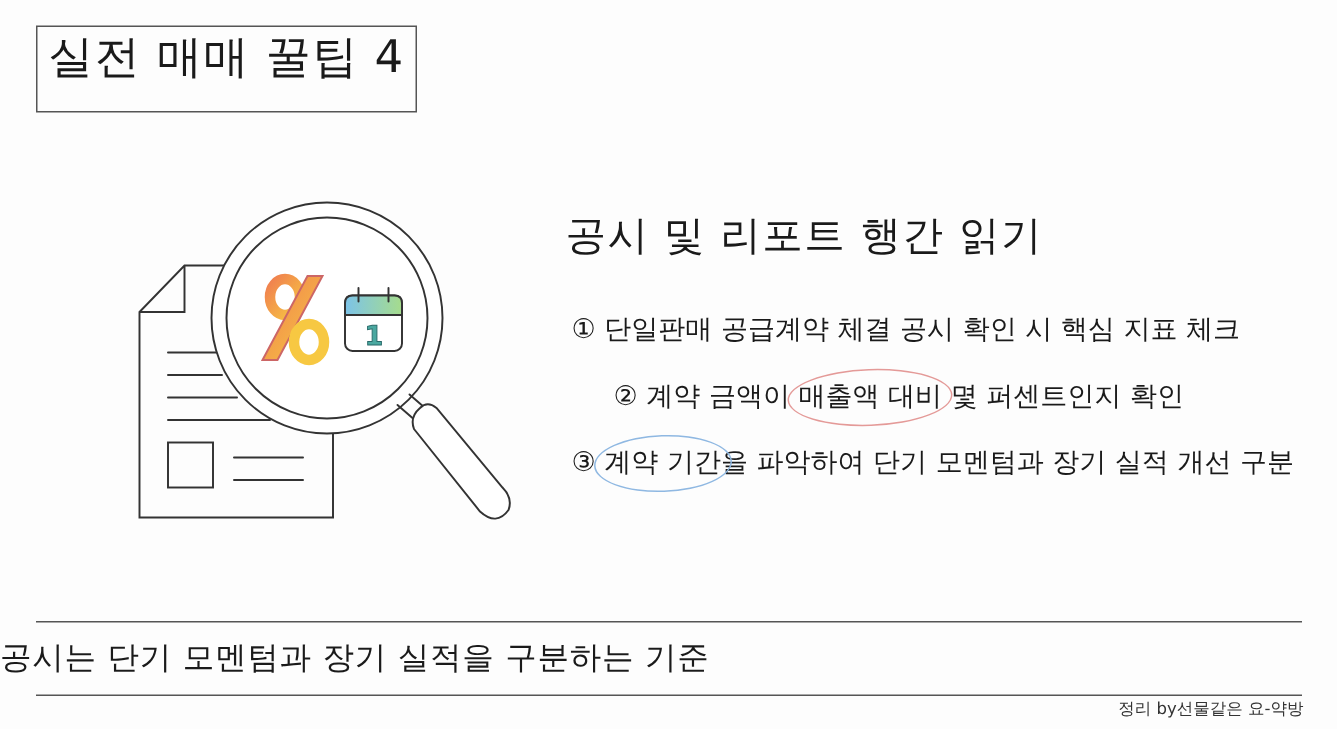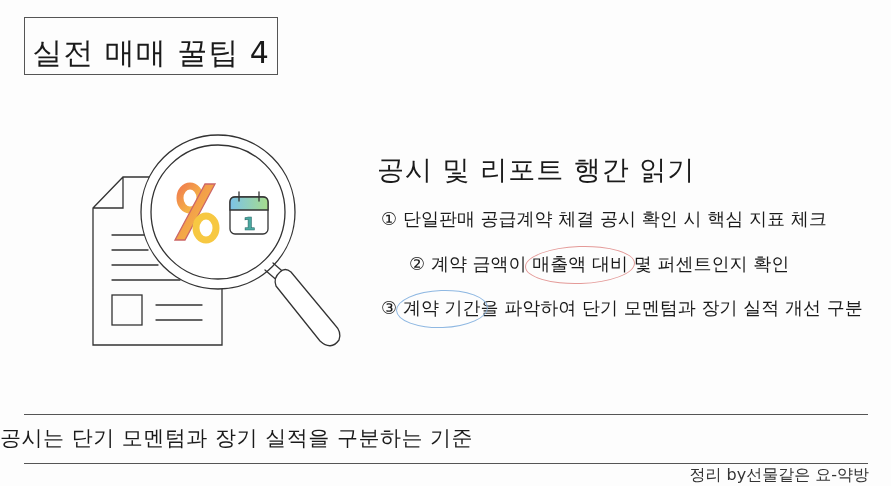--- a/index.html
+++ b/index.html
@@ -1,31 +1,31 @@
 <!DOCTYPE html>
 <html><head>
   <meta charset="utf-8">
   <style>
     html, body { margin:0; padding:0; }
     body { width:891px; height:486px; background:#fdfdfd; position:relative; overflow:hidden;
       font-family:"DejaVu Sans", "Liberation Sans", sans-serif; color:#1a1a1a; }
     .title-box { position:absolute; left:24px; top:17px; width:254px; height:58px;
-      border:1.5px solid #555; box-sizing:border-box; display:flex; align-items:flex-end; justify-content:center;
+      border:1.5px solid #555; box-sizing:border-box; display:flex; align-items:flex-start; justify-content:center;
       font-size:30px; letter-spacing:1px; }
     .illus { position:absolute; left:40px; top:100px; width:320px; height:290px; }
-    .heading { position:absolute; left:377px; top:152px; font-size:27px; letter-spacing:1px; }
+    .heading { position:absolute; left:377px; top:139px; font-size:27px; letter-spacing:1px; }
     .item { position:absolute; left:381px; font-size:18px; white-space:nowrap; }
     .item1 { top:207px; } .item2 { top:252px;margin-left:28px; } .item3 { top:296px; }
     .circ { position:relative; display:inline-block; }
     .circ::after { content:""; position:absolute; left:-7px; right:-7px; top:-6px; bottom:-8px;
       border-radius:50%; border:1.6px solid var(--c); transform:rotate(-2deg); }
     .red { --c:#e49a98; } .blue { --c:#8fb8e2; }
     .rule { position:absolute; left:24px; width:844px; height:0; border-top:1.5px solid #555; }
     .summary { position:absolute; left:0; width:891px; top:424px; font-size:21px; letter-spacing:0.5px; }
-    .credit { position:absolute; right:22px; top:465px; font-size:16px; color:#333; }
+    .credit { position:absolute; right:22px; top:465px; font-size:11px; color:#333; }
   </style>
 </head>
 <body>
 
 <div class="title-box">
   <span>실전 매매 꿀팁 4</span>
 </div>
 
 <div class="illus">
   <svg width="320" height="290" viewBox="0 0 320 290" fill="none" stroke="#333" stroke-width="1.3" stroke-linecap="round">

